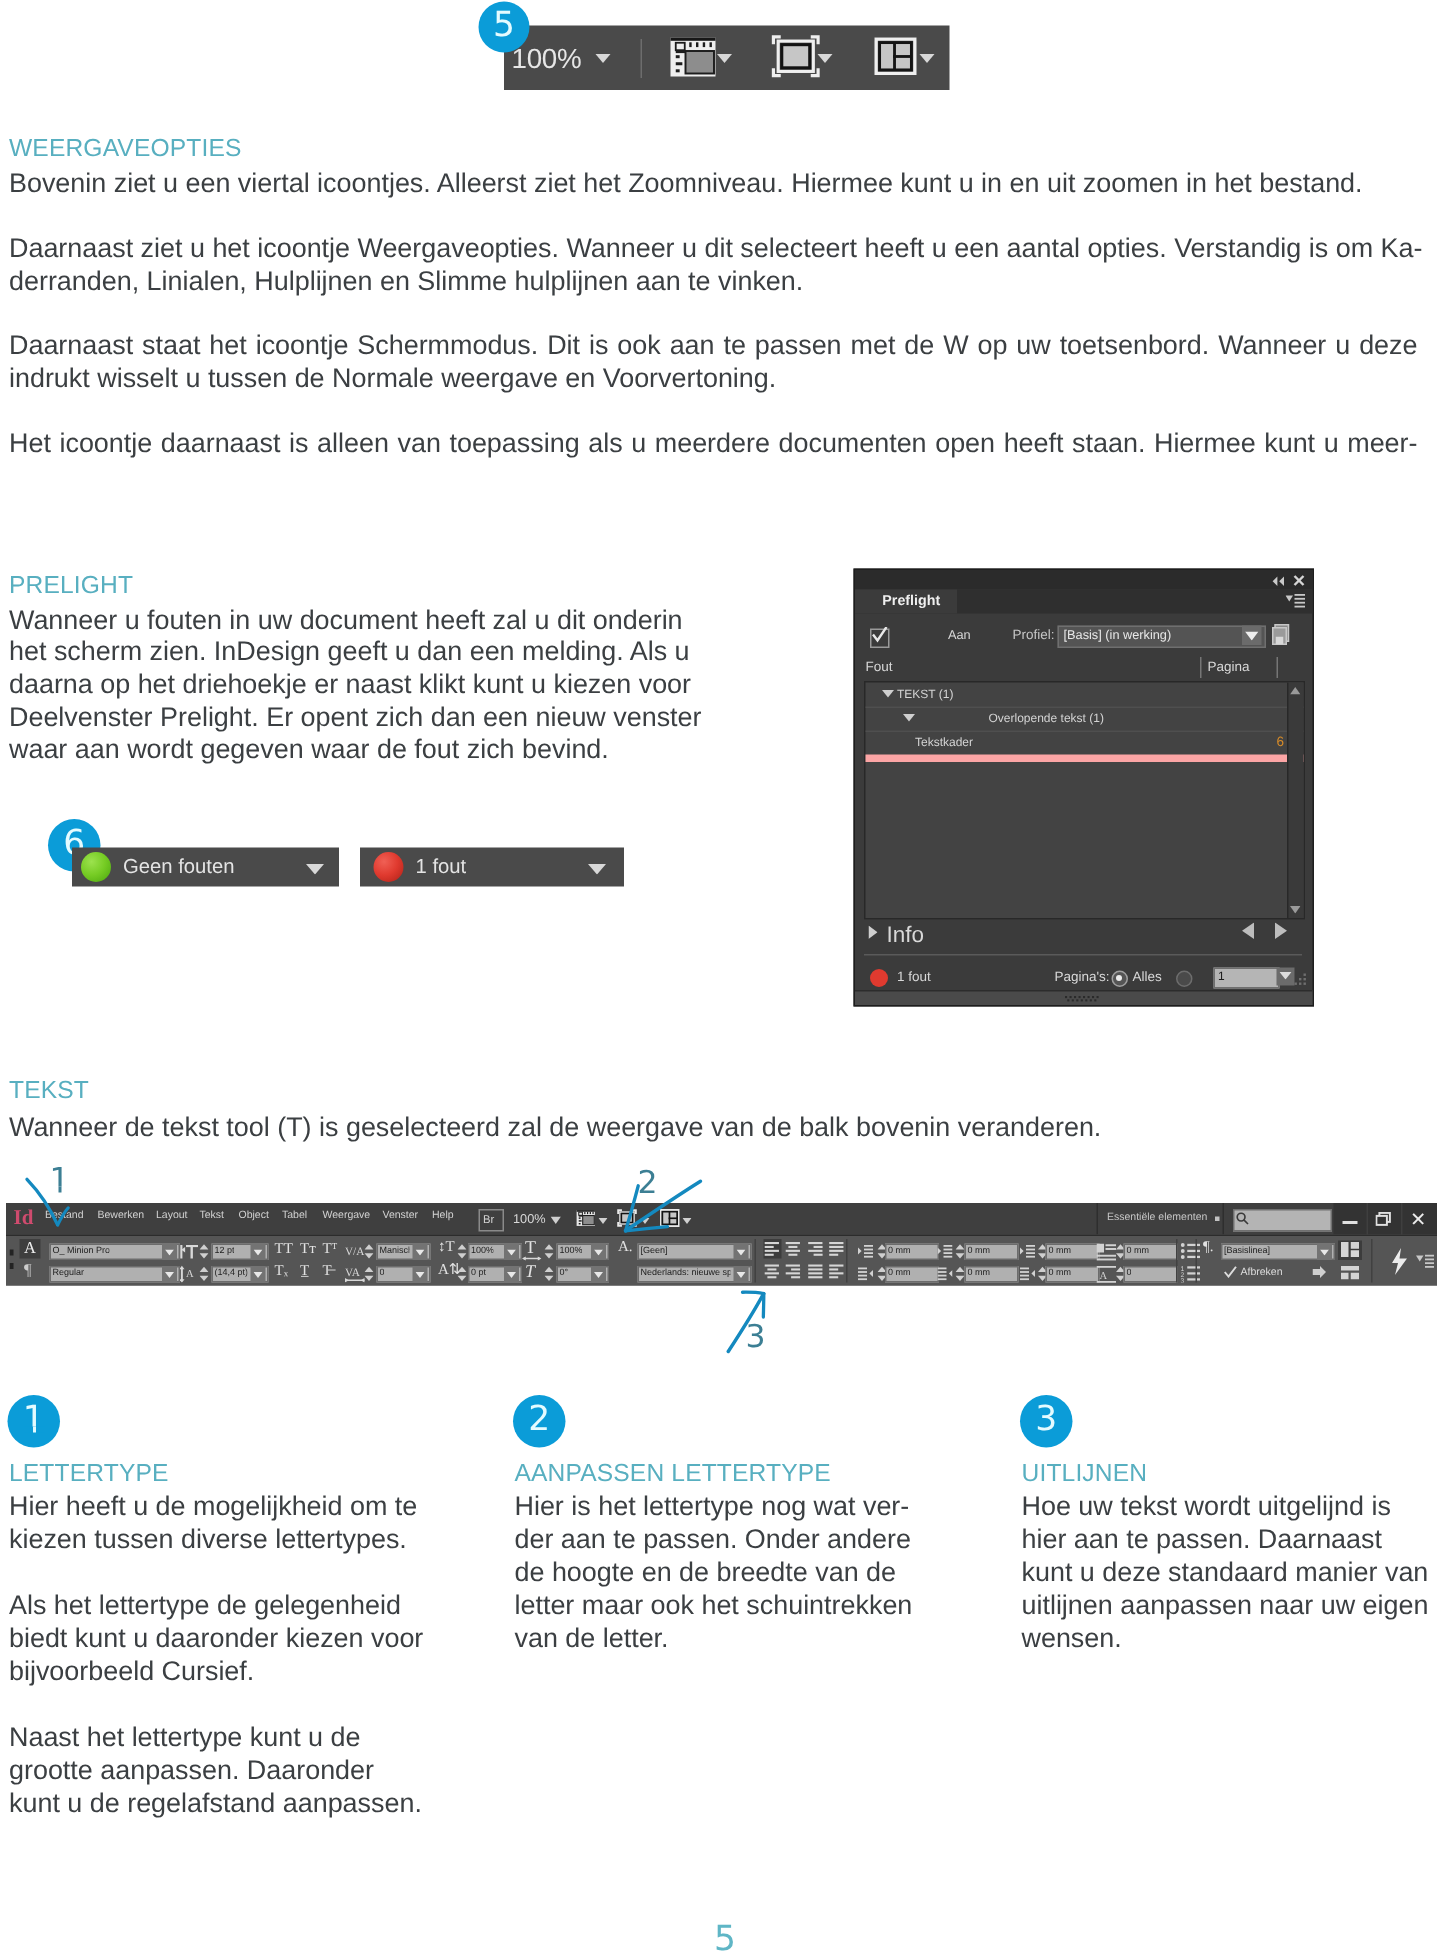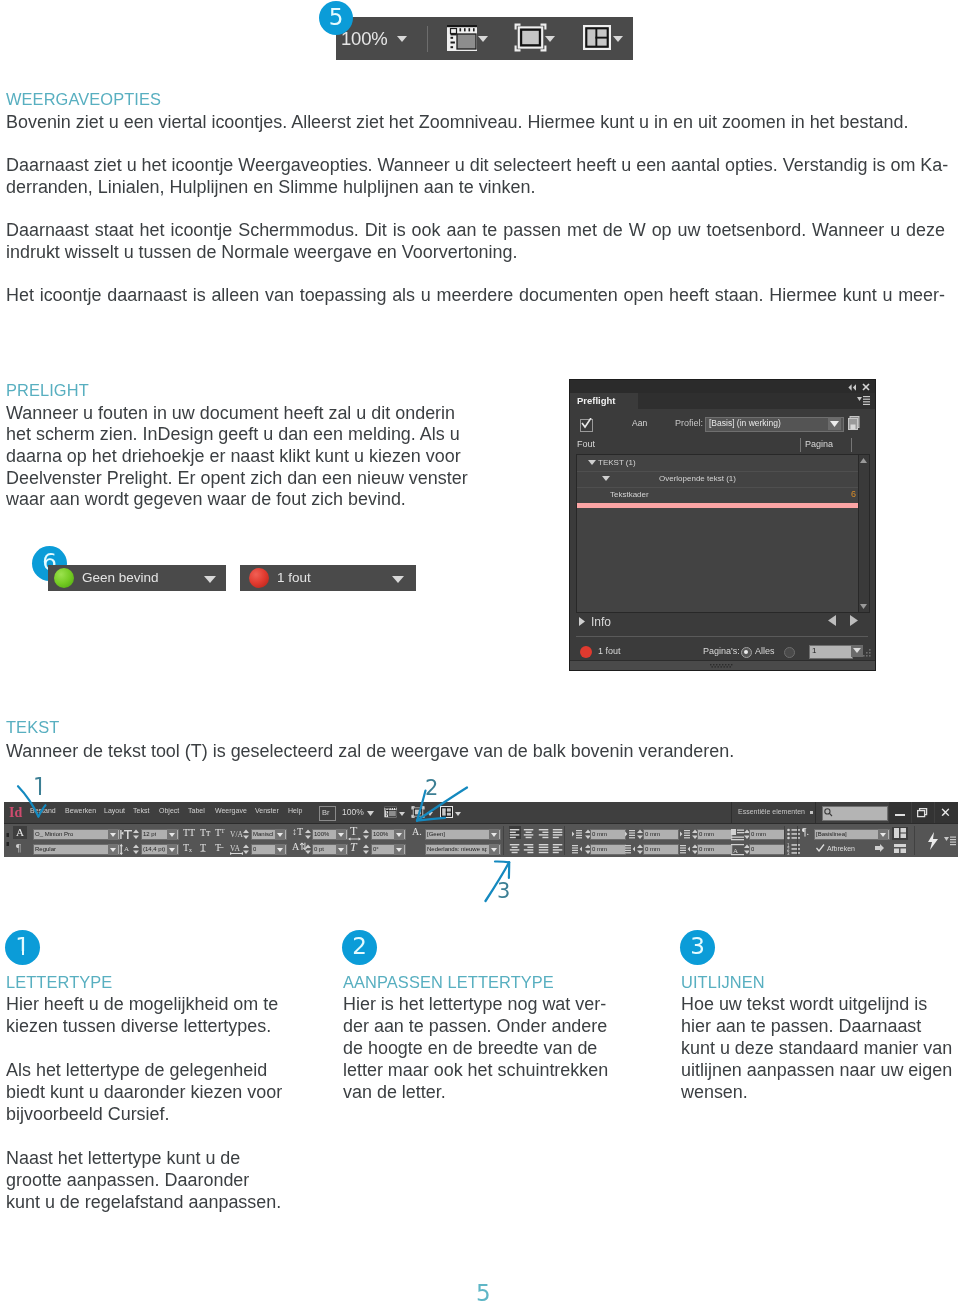--- a/index.html
+++ b/index.html
@@ -125,21 +125,21 @@
 <div class="body-col" style="left:6px;top:402.5px;width:470px;">
     <p>
       <span class="ln">Wanneer u fouten in uw document heeft zal u dit onderin</span>
       <span class="ln">het scherm zien. InDesign geeft u dan een melding. Als u</span>
       <span class="ln">daarna op het driehoekje er naast klikt kunt u kiezen voor</span>
       <span class="ln">Deelvenster Prelight. Er opent zich dan een nieuw venster</span>
       <span class="ln">waar aan wordt gegeven waar de fout zich bevind.</span>
     </p>
   </div>
 
-<div id="preflight" style="left:569px;top:379px;width:305px;height:290px;">
+<div id="preflight" style="left:569px;top:379px;width:305px;height:290px;text-align:center;">
 
   <div class="pf-title" style="position:absolute;left:0;top:0;width:100%;height:13px;background:#2b2b2b;">
     <svg width="9" height="7" style="position:absolute;left:278px;top:4px;">
       <g fill="#cacaca">
           <polygon points="3.6,0.3 3.6,6.7 0.4,3.5"></polygon>
           <polygon points="8,0.3 8,6.7 4.8,3.5"></polygon>
         </g>
       </svg>
     <svg width="8" height="8" style="position:absolute;left:292px;top:3px;">
       <g stroke="#d6d6d6" stroke-width="1.6">
@@ -218,21 +218,21 @@
       <svg width="7" height="5" style="position:absolute;left:1px;bottom:3px;">
           <polygon points="0,0 7,0 3.5,5" fill="#9a9a9a"></polygon>
         </svg>
     </div>
   </div>
 
   <div style="position:absolute;left:0;top:233px;width:100%;height:18px;">
     <svg width="6" height="9" style="position:absolute;left:9px;top:4px;">
         <polygon points="0,0 6,4.5 0,9" fill="#cfcfcf"></polygon>
       </svg>
-    <span style="position:absolute;left:21px;top:2px;font-size:12px;color:#d8d8d8;">Info</span>
+    <span style="position:absolute;left:21px;top:2px;font-size:15px;color:#d8d8d8;">Info</span>
     <svg width="8" height="11" style="position:absolute;left:258px;top:2px;">
         <polygon points="8,0 8,11 0,5.5" fill="#bdbdbd"></polygon>
       </svg>
     <svg width="8" height="11" style="position:absolute;left:280px;top:2px;">
         <polygon points="0,0 0,11 8,5.5" fill="#bdbdbd"></polygon>
       </svg>
   </div>
   <div style="position:absolute;left:6px;top:256px;width:292px;height:1px;background:#5a5a5a;"></div>
 
   <div style="position:absolute;left:0;top:262px;width:100%;height:20px;">
@@ -283,21 +283,21 @@
       <rect x="19.5" y="2.2" width="1.4" height="1.4"></rect>
         </g>
     </svg>
   </div>
 </div>
 
 <div class="callout" style="left:32px;top:546px;width:35px;height:35px;">6</div>
 <div style="position:absolute;left:48px;top:565px;width:178px;height:26px;background:#4a4a4a;">
   <span style="position:absolute;left:6px;top:3px;width:20px;height:20px;border-radius:50%;
                background:radial-gradient(circle at 35% 32%, #9ce24e 0%, #76cc24 48%, #49a40d 100%);"></span>
-  <span style="position:absolute;left:34px;top:5px;font-size:13.5px;color:#e4e4e4;">Geen bevind</span>
+  <span style="position:absolute;left:34px;top:5px;font-size:13.5px;color:#e4e4e4;">Geen fouten</span>
   <svg width="12" height="7" style="position:absolute;left:156px;top:11px;">
       <polygon points="0,0 12,0 6,7" fill="#d8d8d8"></polygon>
     </svg>
 </div>
 <div style="position:absolute;left:240px;top:565px;width:176px;height:26px;background:#4a4a4a;">
   <span style="position:absolute;left:9px;top:3px;width:20px;height:20px;border-radius:50%;
                background:radial-gradient(circle at 35% 32%, #f06055 0%, #e03a2f 48%, #ad2016 100%);"></span>
   <span style="position:absolute;left:37px;top:5px;font-size:13.5px;color:#e4e4e4;">1 fout</span>
   <svg width="12" height="7" style="position:absolute;left:152px;top:11px;">
       <polygon points="0,0 12,0 6,7" fill="#d8d8d8"></polygon>

